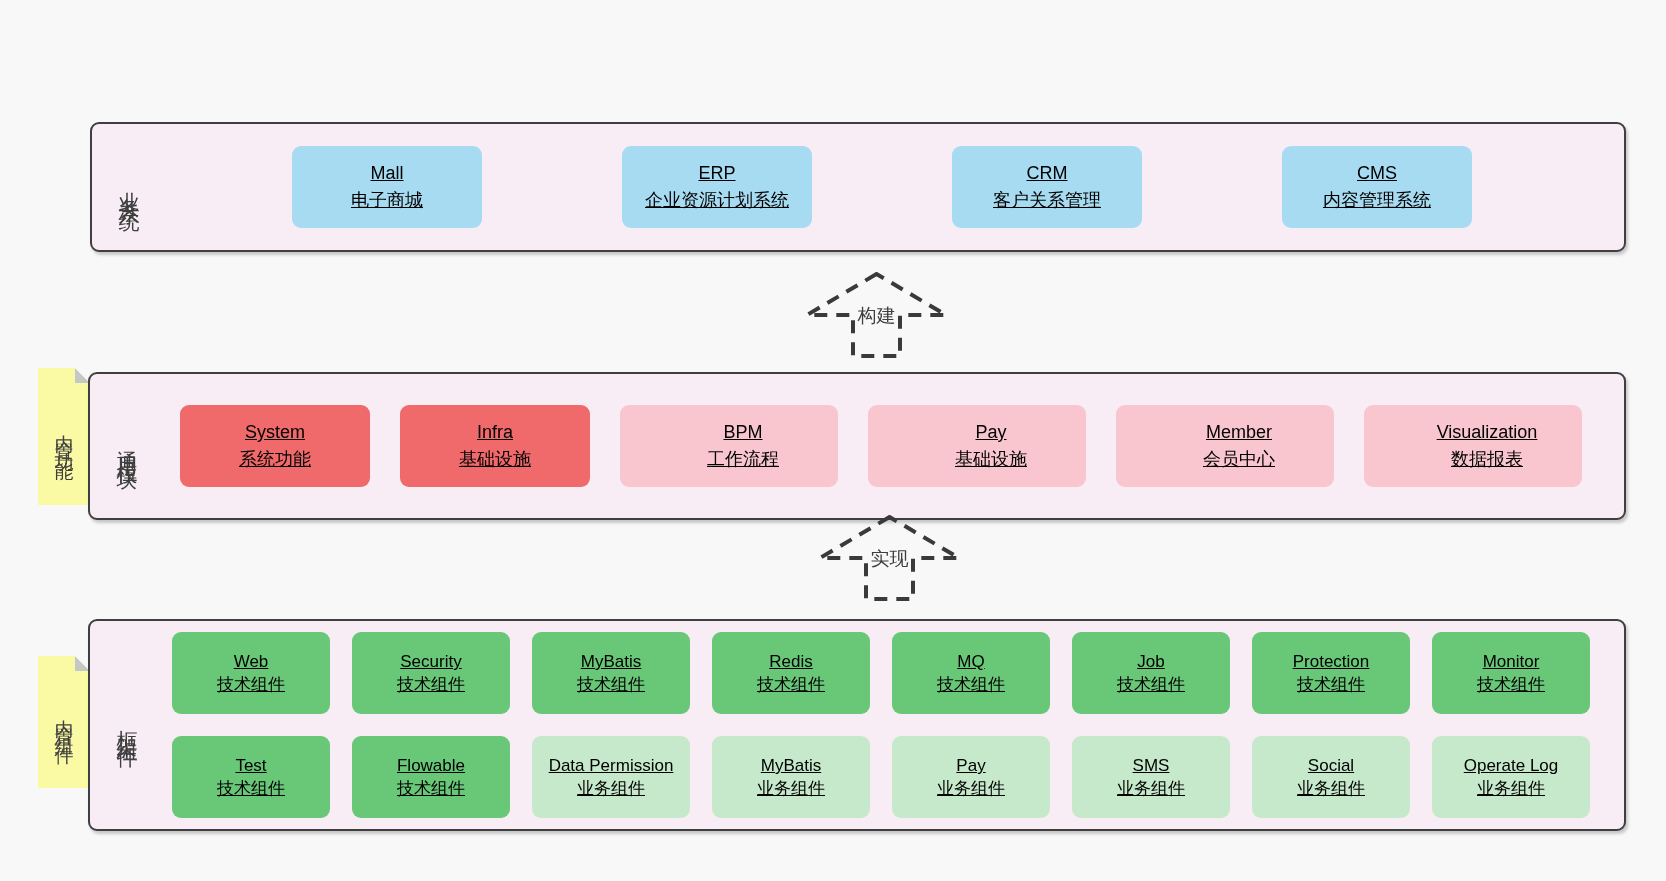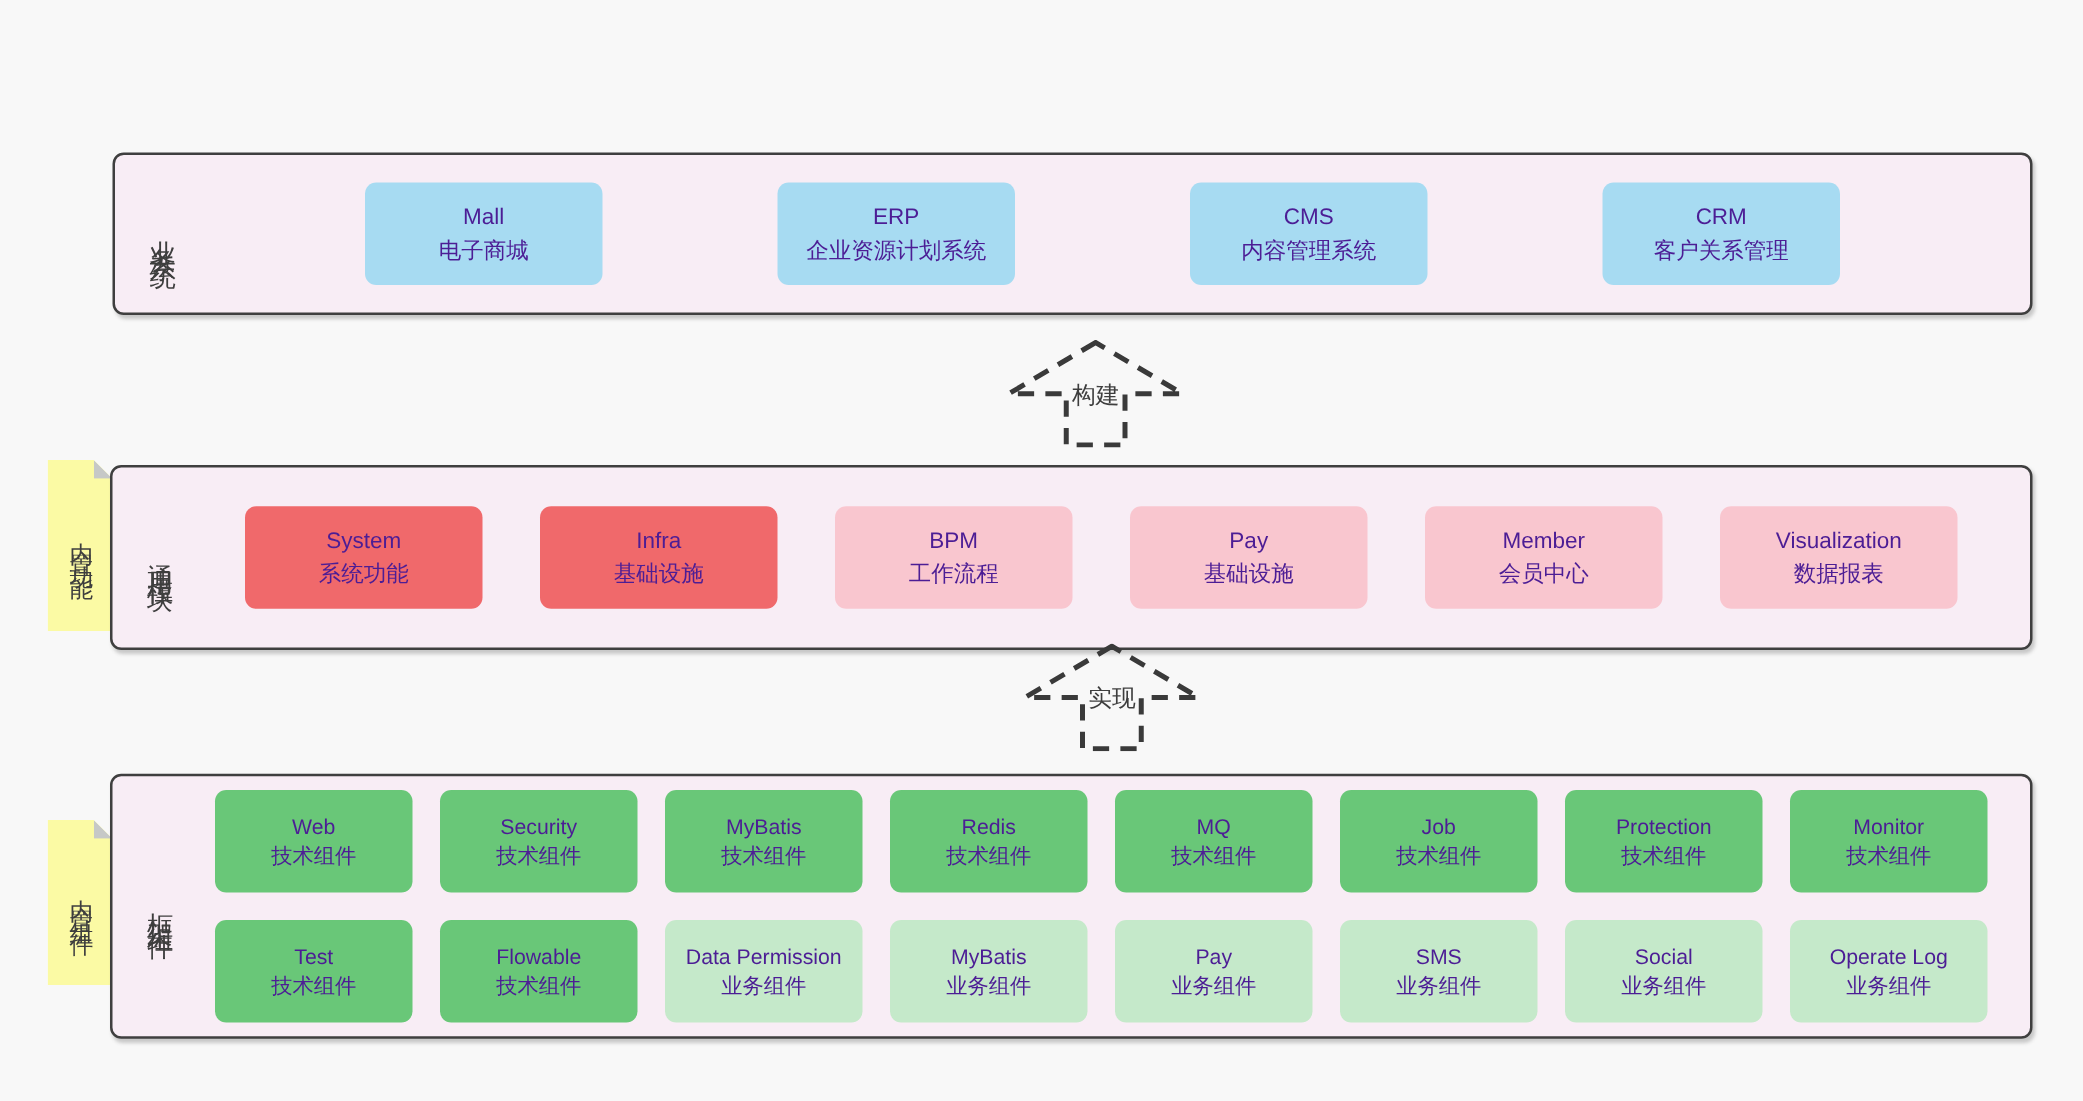--- a/index.html
+++ b/index.html
@@ -20,27 +20,27 @@
   .band-boxes{flex:1;display:flex;justify-content:space-evenly;align-items:center;}
   .grid-boxes{
     flex:1;display:grid;grid-template-columns:repeat(8,158px);grid-template-rows:82px 82px;
     justify-content:space-evenly;align-content:center;row-gap:22px;
   }
 
   
   .box{
     width:190px;height:82px;border-radius:9px;
     display:flex;flex-direction:column;align-items:center;justify-content:center;
-    text-align:center;font-size:18px;line-height:27px;color:#4c1d95;
+    text-align:center;font-size:18px;line-height:27px;color:#000000;text-decoration:underline;
   }
   .box span{display:block;}
   .box-sm{width:158px;font-size:17px;line-height:23px;}
   .blue{background:#a7dbf2;}
   .red{background:#f0696b;}
-  .pink{background:#f9c6cf;}
+  .pink{background:#f9c6cf;padding-left:28px;}
   .green{background:#69c778;}
   .lgreen{background:#c5e9ca;}
 
   
   .sticky{
     position:absolute;left:38px;width:52px;background:#fbfaa4;
     display:flex;align-items:center;justify-content:center;
     clip-path:polygon(0 0, calc(100% - 15px) 0, 100% 15px, 100% 100%, 0 100%);
   }
   .sticky .fold{
@@ -82,26 +82,26 @@
     <div class="band-boxes">
       <div class="box blue">
         <span>Mall</span>
         <span>电子商城</span>
       </div>
       <div class="box blue">
         <span>ERP</span>
         <span>企业资源计划系统</span>
       </div>
       <div class="box blue">
+        <span>CRM</span>
+        <span>客户关系管理</span>
+      </div>
+      <div class="box blue">
         <span>CMS</span>
         <span>内容管理系统</span>
-      </div>
-      <div class="box blue">
-        <span>CRM</span>
-        <span>客户关系管理</span>
       </div>
     </div>
   </section>
 
   <div class="arrow" style="left:805px;top:272px;">
     <svg width="143" height="86" viewBox="0 0 143 86">
       <polygon points="71.5,2 2,43 48,43 48,84 95,84 95,43 141,43" fill="none" stroke="#3a3a3a" stroke-width="4" stroke-dasharray="13 9"></polygon>
     </svg>
     <span class="arrow-label">构建</span>
   </div>

